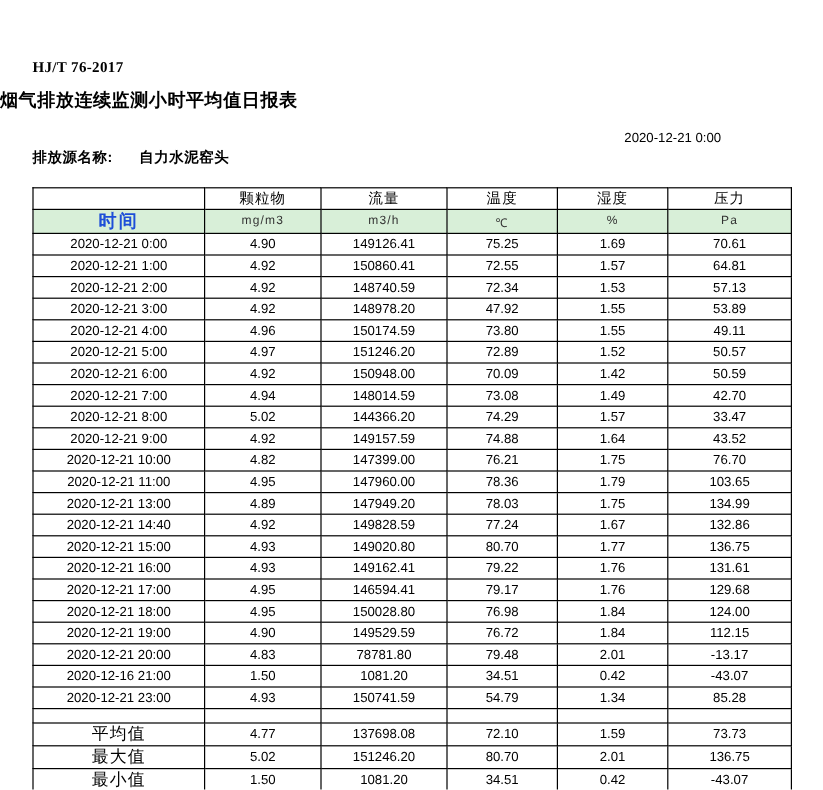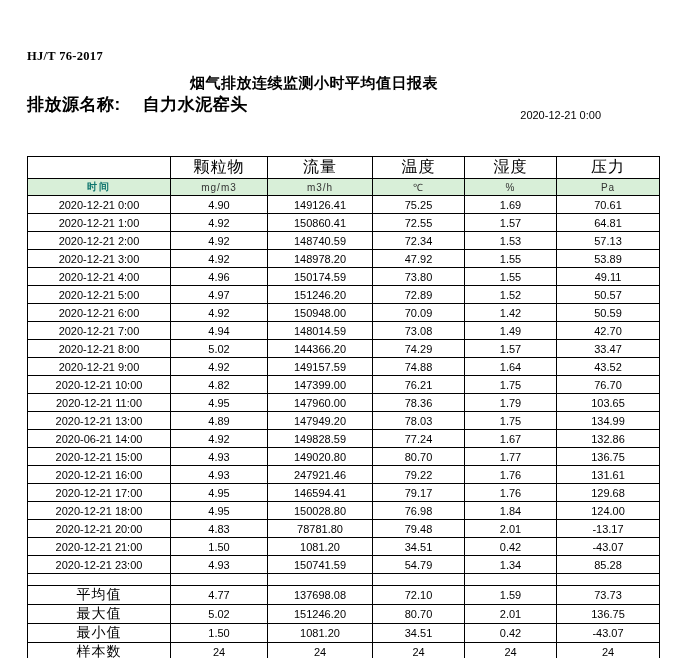--- a/index.html
+++ b/index.html
@@ -30,31 +30,30 @@
     font-family: "Liberation Serif", serif;
     font-weight: bold;
     font-size: 12.5px;
     letter-spacing: 0.3px;
   }
   .doc-title {
     position: absolute;
     left: 0;
     right: 0;
     top: 33px;
-    text-align: center;
     font-family: "Liberation Sans", sans-serif;
     font-weight: bold;
     font-size: 15px;
     letter-spacing: 0.5px;
   }
   .src-row {
     position: absolute;
     left: 27px;
-    top: 52px;
-    font-size: 17px;
+    top: 82px;
+    font-size: 12px;
     font-weight: bold;
     letter-spacing: 0.5px;
   }
   .src-value {
     font-weight: bold;
     margin-left: 22px;
     letter-spacing: 0.5px;
   }
   .date-row {
     position: absolute;
@@ -75,35 +74,35 @@
   table.main td, table.main th {
     border: 1px solid #000;
     padding: 0;
     height: 17px;
     text-align: center;
     vertical-align: middle;
     font-weight: normal;
   }
   .hdr-param {
     font-weight: bold;
-    font-size: 16px;
+    font-size: 12px;
     height: 30px;
     letter-spacing: 1px;
   }
   tr.unit-row td {
     background: #d8efd8;
     height: 16px;
     font-size: 10px;
     color: #333;
     letter-spacing: 1px;
   }
   tr.unit-row td.time-cell {
     font-weight: bold;
-    font-size: 10px;
-    color: #0f766e;
+    font-size: 15px;
+    color: #1d4ed8;
     letter-spacing: 2px;
   }
   td.timecol {
     font-family: "Liberation Sans", sans-serif;
     font-size: 11px;
   }
   td.num {
     font-family: "Liberation Sans", sans-serif;
     font-size: 11px;
   }
@@ -291,39 +290,39 @@
       </tr>
       <tr>
         <td class="timecol">2020-12-21 13:00</td>
         <td class="num">4.89</td>
         <td class="num">147949.20</td>
         <td class="num">78.03</td>
         <td class="num">1.75</td>
         <td class="num">134.99</td>
       </tr>
       <tr>
-        <td class="timecol">2020-06-21 14:00</td>
+        <td class="timecol">2020-12-21 14:40</td>
         <td class="num">4.92</td>
         <td class="num">149828.59</td>
         <td class="num">77.24</td>
         <td class="num">1.67</td>
         <td class="num">132.86</td>
       </tr>
       <tr>
         <td class="timecol">2020-12-21 15:00</td>
         <td class="num">4.93</td>
         <td class="num">149020.80</td>
         <td class="num">80.70</td>
         <td class="num">1.77</td>
         <td class="num">136.75</td>
       </tr>
       <tr>
         <td class="timecol">2020-12-21 16:00</td>
         <td class="num">4.93</td>
-        <td class="num">247921.46</td>
+        <td class="num">149162.41</td>
         <td class="num">79.22</td>
         <td class="num">1.76</td>
         <td class="num">131.61</td>
       </tr>
       <tr>
         <td class="timecol">2020-12-21 17:00</td>
         <td class="num">4.95</td>
         <td class="num">146594.41</td>
         <td class="num">79.17</td>
         <td class="num">1.76</td>
@@ -331,29 +330,37 @@
       </tr>
       <tr>
         <td class="timecol">2020-12-21 18:00</td>
         <td class="num">4.95</td>
         <td class="num">150028.80</td>
         <td class="num">76.98</td>
         <td class="num">1.84</td>
         <td class="num">124.00</td>
       </tr>
       <tr>
+        <td class="timecol">2020-12-21 19:00</td>
+        <td class="num">4.90</td>
+        <td class="num">149529.59</td>
+        <td class="num">76.72</td>
+        <td class="num">1.84</td>
+        <td class="num">112.15</td>
+      </tr>
+      <tr>
         <td class="timecol">2020-12-21 20:00</td>
         <td class="num">4.83</td>
         <td class="num">78781.80</td>
         <td class="num">79.48</td>
         <td class="num">2.01</td>
         <td class="num">-13.17</td>
       </tr>
       <tr>
-        <td class="timecol">2020-12-21 21:00</td>
+        <td class="timecol">2020-12-16 21:00</td>
         <td class="num">1.50</td>
         <td class="num">1081.20</td>
         <td class="num">34.51</td>
         <td class="num">0.42</td>
         <td class="num">-43.07</td>
       </tr>
       <tr>
         <td class="timecol">2020-12-21 23:00</td>
         <td class="num">4.93</td>
         <td class="num">150741.59</td>

